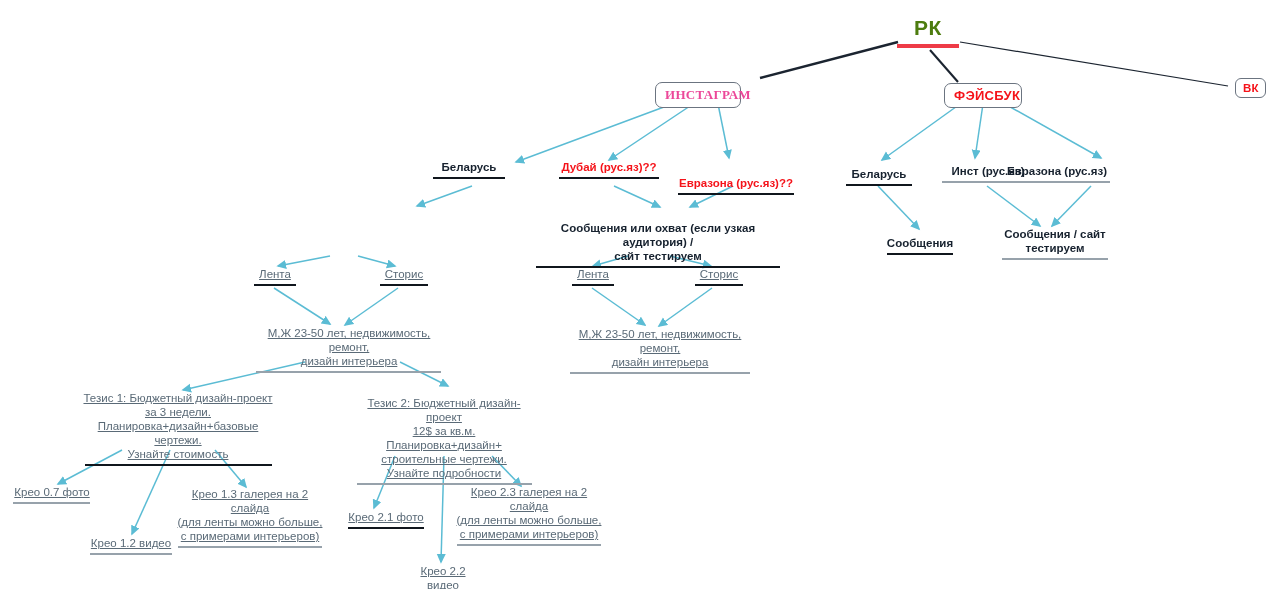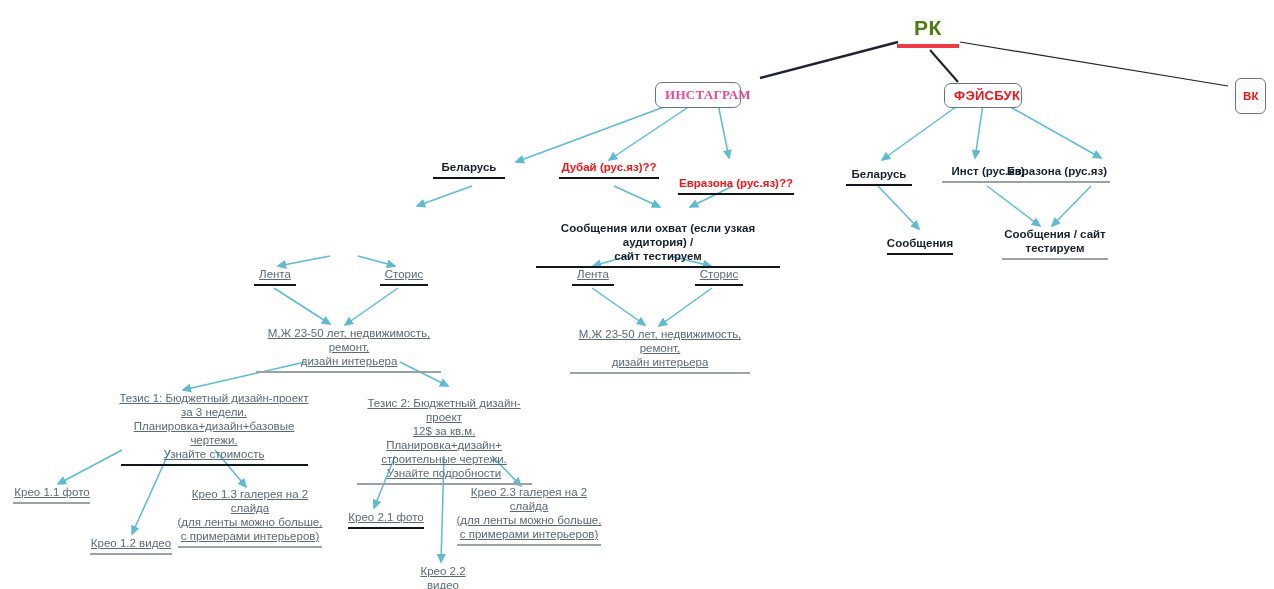--- a/index.html
+++ b/index.html
@@ -14,21 +14,21 @@
   
   .root{font-size:21px;font-weight:bold;color:#4d7c0f;letter-spacing:.5px;}
   .root .rule{height:4px;background:#ee3b47;margin:4px auto 0;}
 
   
   .boxnode{border:1.4px solid #6b7480;border-radius:7px;background:#fff;
            padding:4px 9px;font-size:13px;font-weight:bold;letter-spacing:.3px;
            box-sizing:border-box;}
   .boxnode.navy{color:#ec4899;font-family:Liberation Serif, serif;}
   .boxnode.red{color:#f5131a;}
-  .boxnode.small{font-size:11.5px;padding:11px 7px;border-radius:6px;}
+  .boxnode.small{font-size:11.5px;padding:3px 7px;border-radius:6px;}
 
   
   .unode{font-size:11.5px;line-height:14px;color:#3d4c5a;}
   .unode.bold{font-weight:bold;color:#16212e;}
   .unode.redbold{font-weight:bold;color:#f5131a;}
   .unode .rule{height:1.6px;margin-top:3px;}
   .rule.dark{background:#10161d;}
   .rule.gray{background:#97a2ab;}
   .unode.light{color:#5a6a77;font-weight:normal;text-decoration:underline;}
 </style>
@@ -158,37 +158,37 @@
     <span class="txt">М,Ж 23-50 лет, недвижимость, ремонт,
 дизайн интерьера</span>
     <div class="rule gray" style="width:185px;margin-left:8px;"></div>
   </div>
   <div class="node unode light" style="left:562px;top:327px;width:196px;">
     <span class="txt">М,Ж 23-50 лет, недвижимость, ремонт,
 дизайн интерьера</span>
     <div class="rule gray" style="width:180px;margin-left:8px;"></div>
   </div>
 
-  <div class="node unode light" style="left:83px;top:391px;width:190px;margin-left:36px;">
+  <div class="node unode light" style="left:83px;top:391px;width:190px;">
     <span class="txt">Тезис 1: Бюджетный дизайн-проект
 за 3 недели.
 Планировка+дизайн+базовые чертежи.
 Узнайте стоимость</span>
     <div class="rule dark" style="width:187px;margin-left:2px;"></div>
   </div>
   <div class="node unode light" style="left:354px;top:396px;width:180px;">
     <span class="txt">Тезис 2: Бюджетный дизайн-проект
 12$ за кв.м. Планировка+дизайн+
 строительные чертежи.
 Узнайте подробности</span>
     <div class="rule gray" style="width:175px;margin-left:3px;"></div>
   </div>
 
   <div class="node unode light" style="left:12px;top:485px;width:80px;">
-    <span class="txt">Крео 1.1 фото</span>
+    <span class="txt">Крео 0.7 фото</span>
     <div class="rule gray" style="width:77px;margin-left:1px;"></div>
   </div>
   <div class="node unode light" style="left:88px;top:536px;width:86px;">
     <span class="txt">Крео 1.2  видео</span>
     <div class="rule gray" style="width:82px;margin-left:2px;"></div>
   </div>
   <div class="node unode light" style="left:176px;top:487px;width:148px;">
     <span class="txt">Крео 1.3  галерея на 2 слайда
 (для ленты можно больше,
 с примерами интерьеров)</span>

